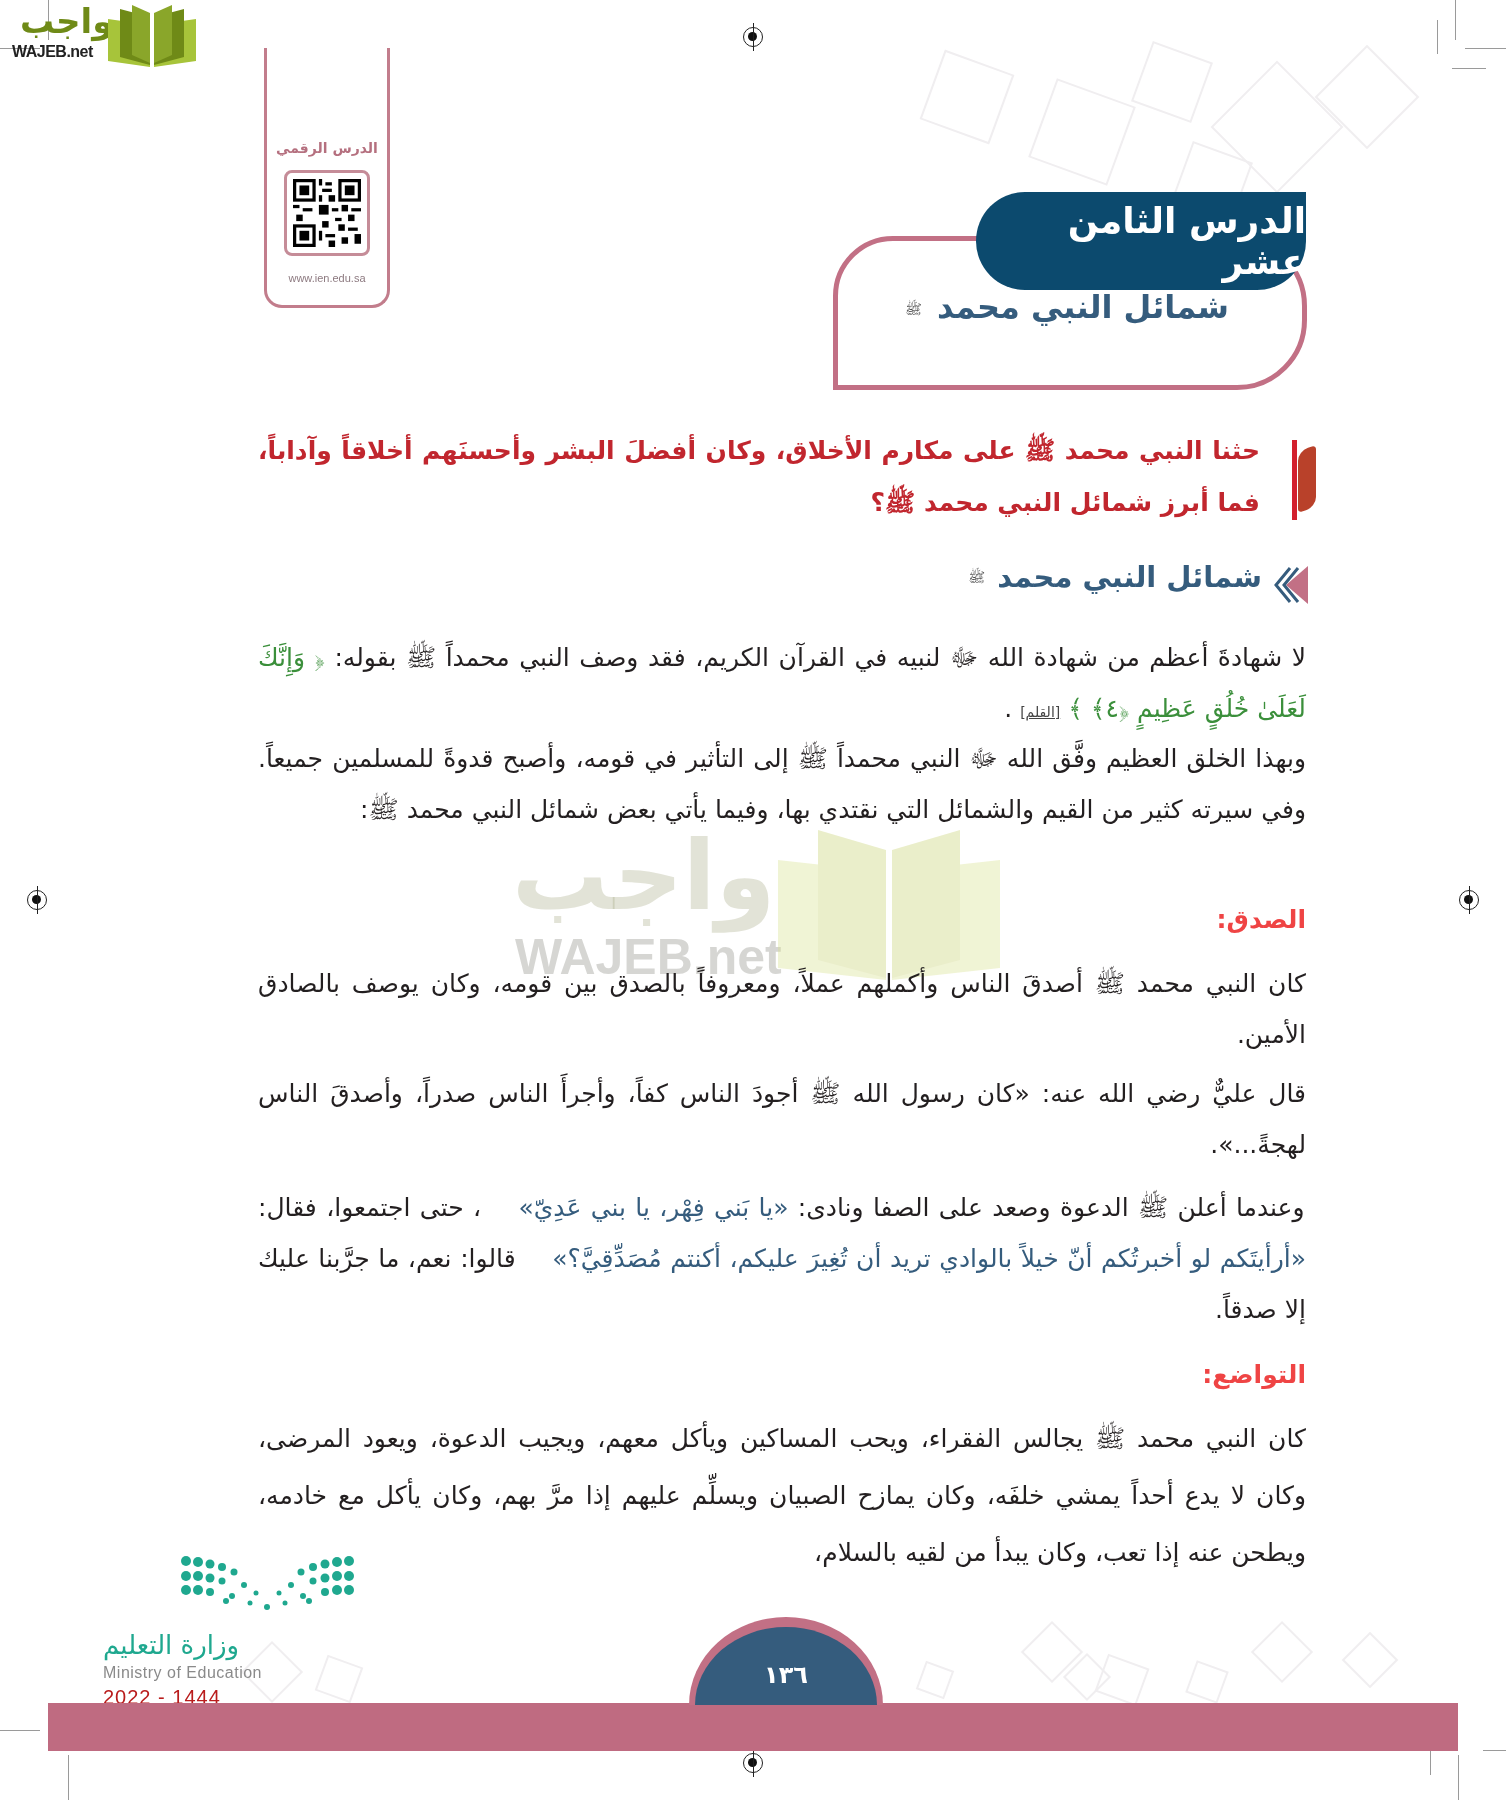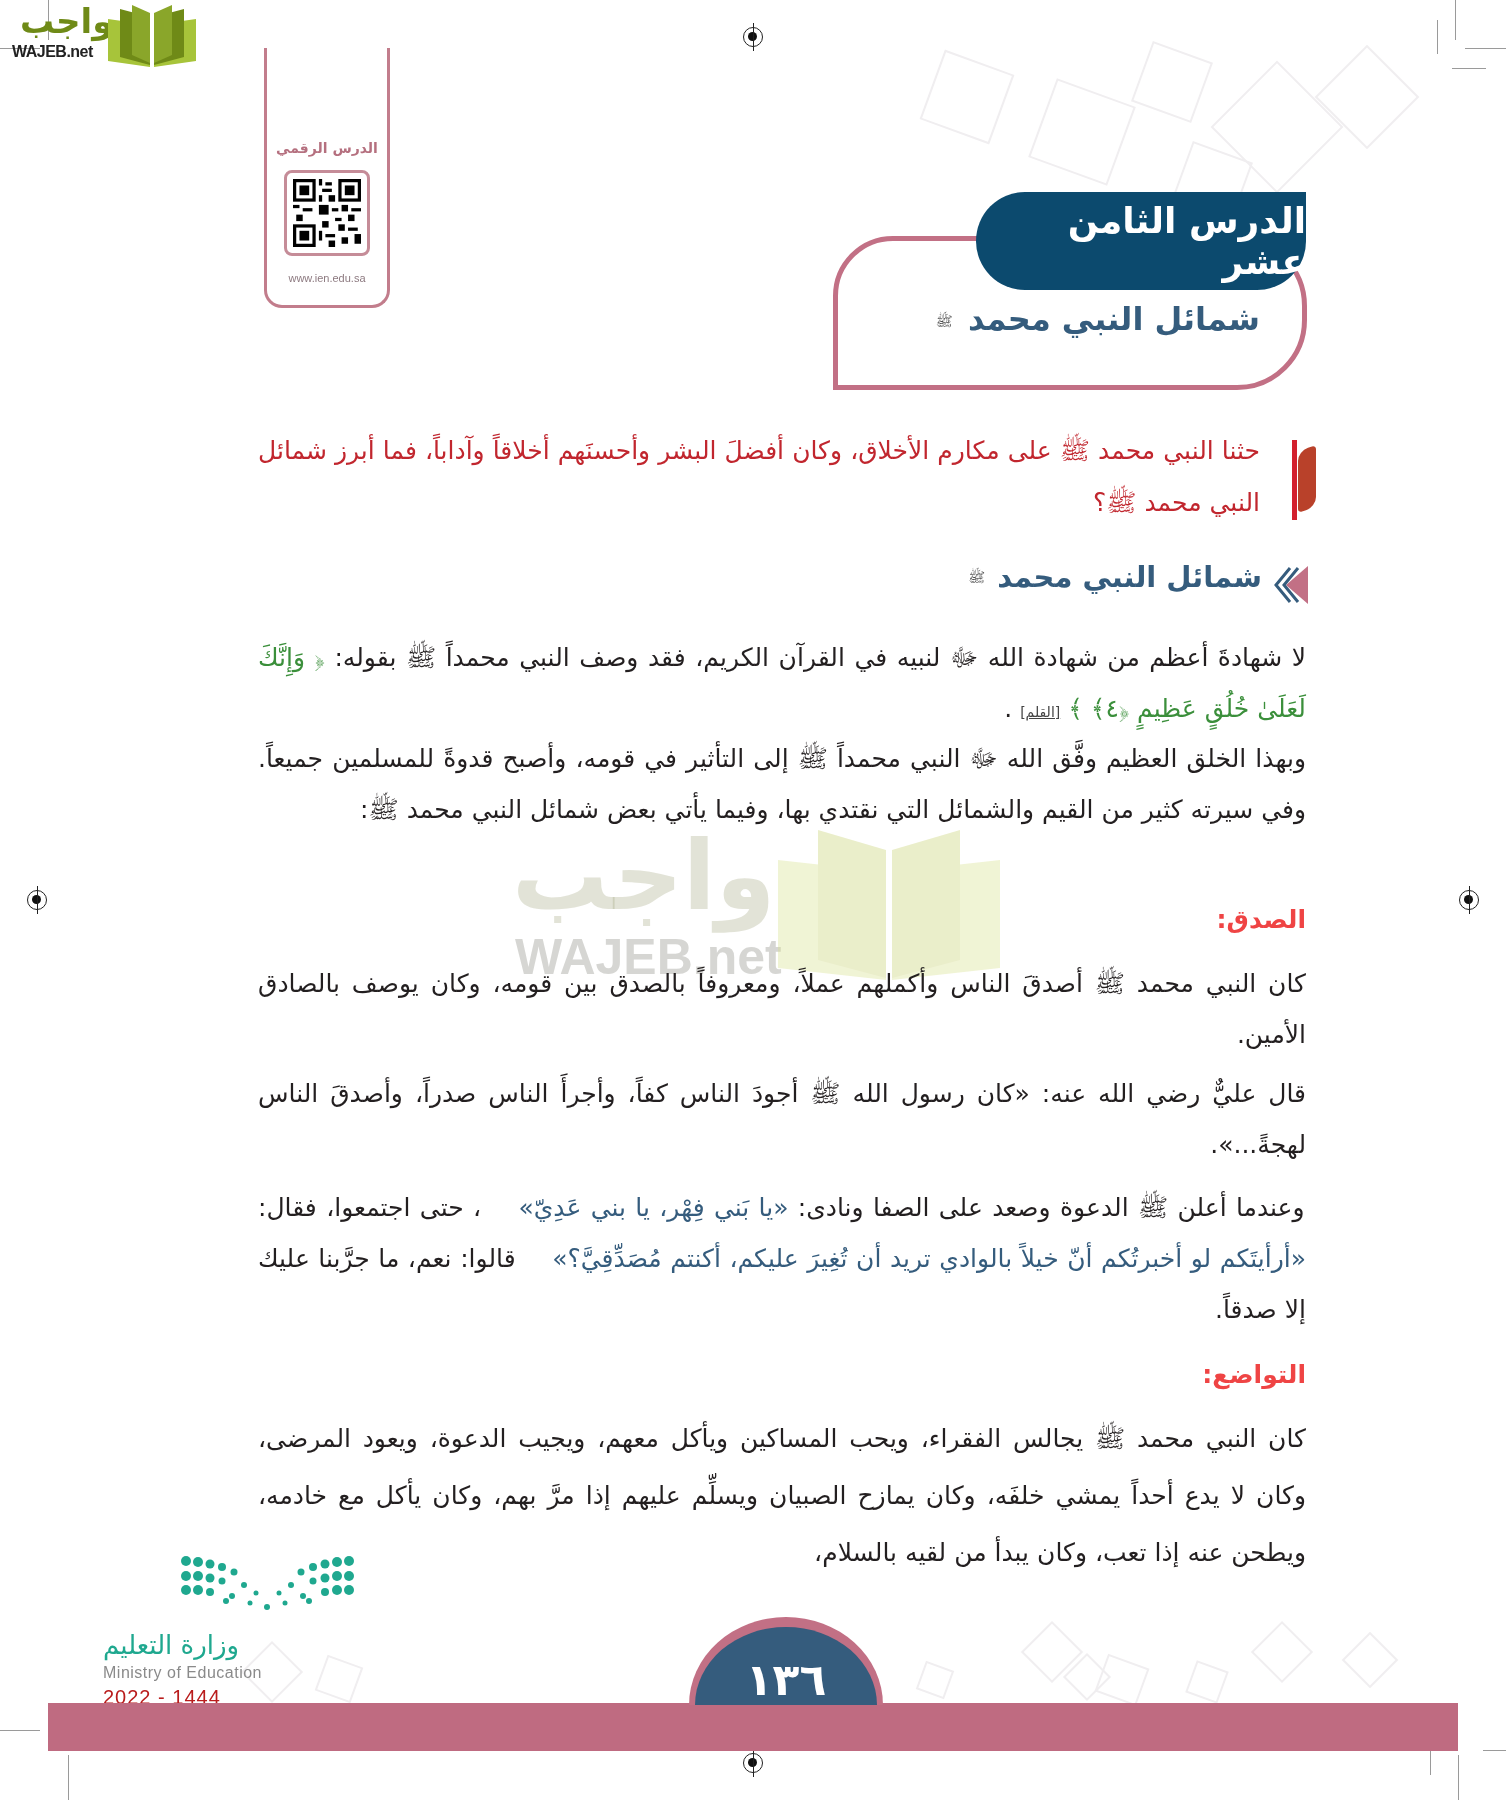--- a/index.html
+++ b/index.html
@@ -65,37 +65,37 @@
     border: 5px solid #c27085; border-radius: 50px 0 50px 0; box-sizing: border-box;
     border-radius: 60px 70px 70px 0;
   }
   .lesson-pill {
     position: absolute; left: 976px; top: 192px; width: 330px; height: 98px;
     background: #0c4a6e; border-radius: 50px 0 50px 50px;
     display: flex; align-items: center; justify-content: center;
     color: #fff; font-size: 36px; font-weight: bold; direction: rtl;
   }
   .lesson-subtitle {
-    position: absolute; left: 870px; top: 300px; width: 390px; text-align: right;
+    position: absolute; left: 870px; top: 288px; width: 390px; text-align: center;
     font-size: 32px; font-weight: bold; color: #355c7d; direction: rtl;
   }
   .pbuh {
     display: inline-block; font-size: 14px; line-height: 14px; color: #4a4a4a;
     vertical-align: middle; margin: 0 4px; font-weight: normal;
   }
   
   .intro-mark { left: 1280px; top: 440px; width: 40px; height: 80px; }
   .intro-bar { position: absolute; left: 12px; top: 0; width: 5px; height: 80px; background: #d3202e; }
   .intro-glyph {
     position: absolute; left: 18px; top: 8px; width: 18px; height: 62px;
     background: #b9412a; border-radius: 10px 4px 10px 4px; transform: skewY(-18deg);
   }
   .intro-text {
     position: absolute; left: 258px; top: 425px; width: 1002px; direction: rtl; text-align: justify;
-    text-align-last: right; color: #c1262e; font-size: 25px; font-weight: normal; line-height: 52px;
+    text-align-last: right; color: #c1262e; font-size: 25px; font-weight: bold; line-height: 52px;
   }
   
   .section-head {
     position: absolute; left: 900px; top: 560px; width: 405px; direction: rtl; text-align: right;
     font-size: 29px; font-weight: bold; color: #355c7d; display: flex; align-items: center; gap: 8px;
     flex-direction: row;
   }
   .chev { position: absolute; left: 1272px; top: 566px; width: 36px; height: 38px; }
   
   .para {
@@ -135,22 +135,22 @@
   .footer-band {
     position: absolute; left: 48px; top: 1703px; width: 1410px; height: 48px; background: #bf6b81;
   }
   .page-dome {
     position: absolute; left: 689px; top: 1617px; width: 194px; height: 88px;
     background: #c27085; border-radius: 97px 97px 0 0 / 88px 88px 0 0;
   }
   .page-dome-inner {
     position: absolute; left: 6px; top: 10px; width: 182px; height: 78px; background: #355c7d;
     border-radius: 91px 91px 0 0 / 78px 78px 0 0;
-    display: flex; align-items: flex-end; justify-content: center; padding-top: 18px; box-sizing: border-box;
-    color: #fff; font-size: 44px; font-weight: bold;
+    display: flex; align-items: center; justify-content: center; padding-top: 18px; box-sizing: border-box;
+    color: #fff; font-size: 24px; font-weight: bold;
   }
 </style>
 </head>
 <body>
 
 <div>
   <div class="pattern-sq" style="left:930px;top:60px;width:70px;height:70px;"></div>
   <div class="pattern-sq" style="left:1040px;top:90px;width:80px;height:80px;"></div>
   <div class="pattern-sq" style="left:1140px;top:50px;width:60px;height:60px;"></div>
   <div class="pattern-dia" style="left:1230px;top:80px;width:90px;height:90px;"></div>

